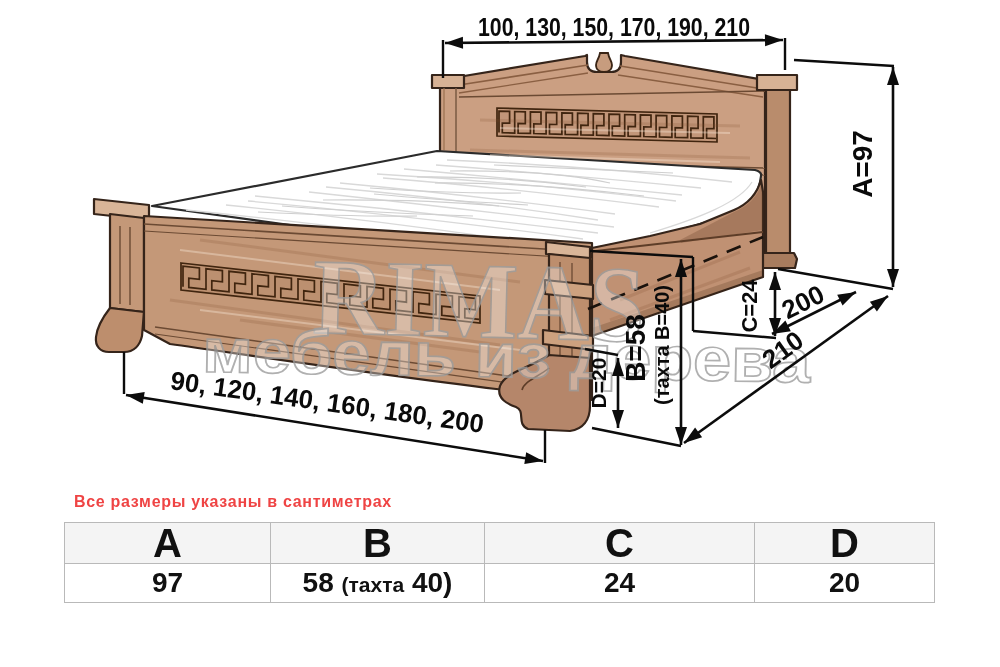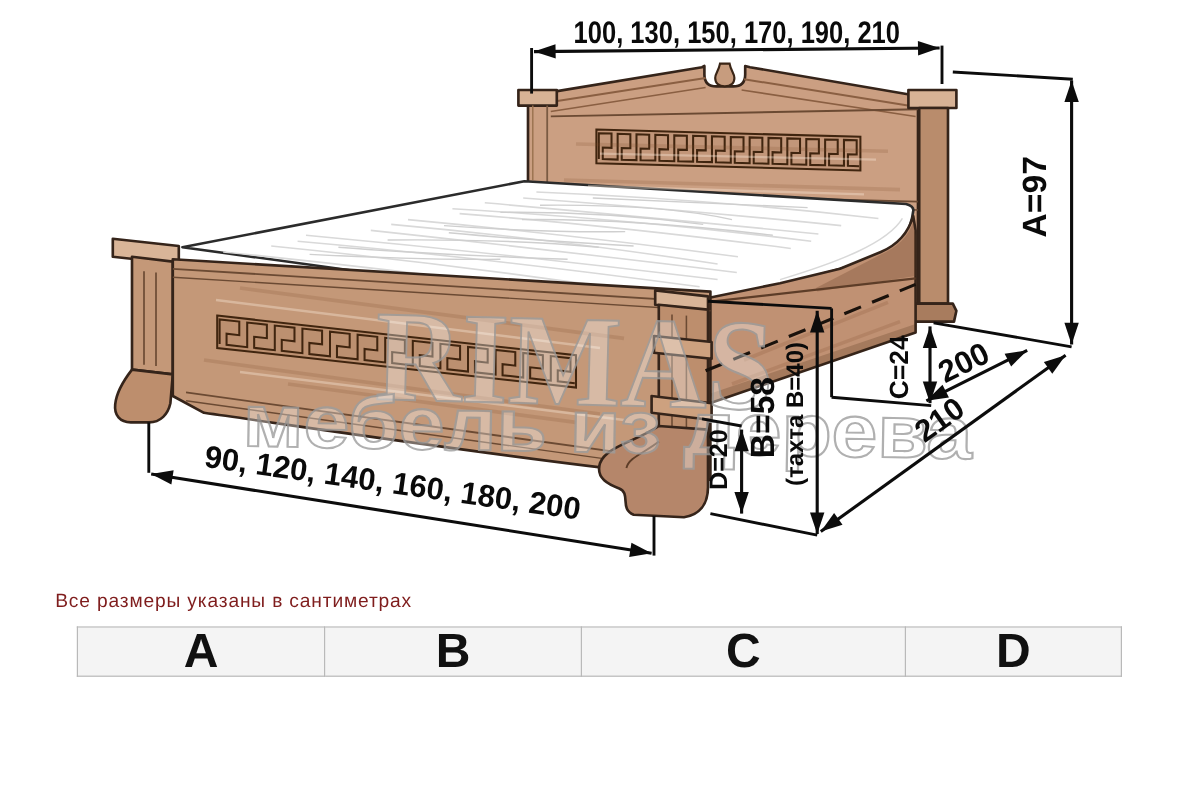--- a/index.html
+++ b/index.html
@@ -1,16 +1,16 @@
 <!DOCTYPE html>
 <html><head><meta charset="utf-8">
 <style>
 html,body{margin:0;padding:0;background:#ffffff;width:1000px;height:667px;overflow:hidden;}
 body{font-family:"Liberation Sans",sans-serif;position:relative;}
-#cap{position:absolute;left:46px;top:493px;font-size:16px;font-weight:normal;color:#7f1d1d;letter-spacing:0.7px;}
+#cap{position:absolute;left:74px;top:493px;font-size:16px;font-weight:bold;color:#ef4444;letter-spacing:0.7px;}
 table{position:absolute;left:64px;top:522px;border-collapse:collapse;table-layout:fixed;}
 td{border:1px solid #b9b9b9;text-align:center;vertical-align:middle;color:#111;}
 .r1 td{background:#f4f4f4;font-size:40px;font-weight:bold;height:37px;line-height:1;padding:0;}
 .r2 td{background:#f4f4f4;font-size:15px;font-weight:bold;height:41px;line-height:17px;padding:0;}
 .r3 td{background:#ffffff;font-size:28px;font-weight:bold;height:38px;line-height:1;padding:0;}
 </style></head>
 <body>
 
 <svg width="1000" height="667" viewBox="0 0 1000 667" style="position:absolute;left:0;top:0">
 
@@ -175,13 +175,19 @@
       <col style="width:270px">
       <col style="width:180px">
     </colgroup>
 <tbody>
       <tr class="r1">
         <td>А</td>
         <td>В</td>
         <td>С</td>
         <td>D</td>
       </tr>
+<tr class="r3">
+        <td>97</td>
+        <td>58 <span style="font-size:21px">(тахта</span> 40)</td>
+        <td>24</td>
+        <td>20</td>
+      </tr>
 </tbody>
   </table>
 </body></html>

